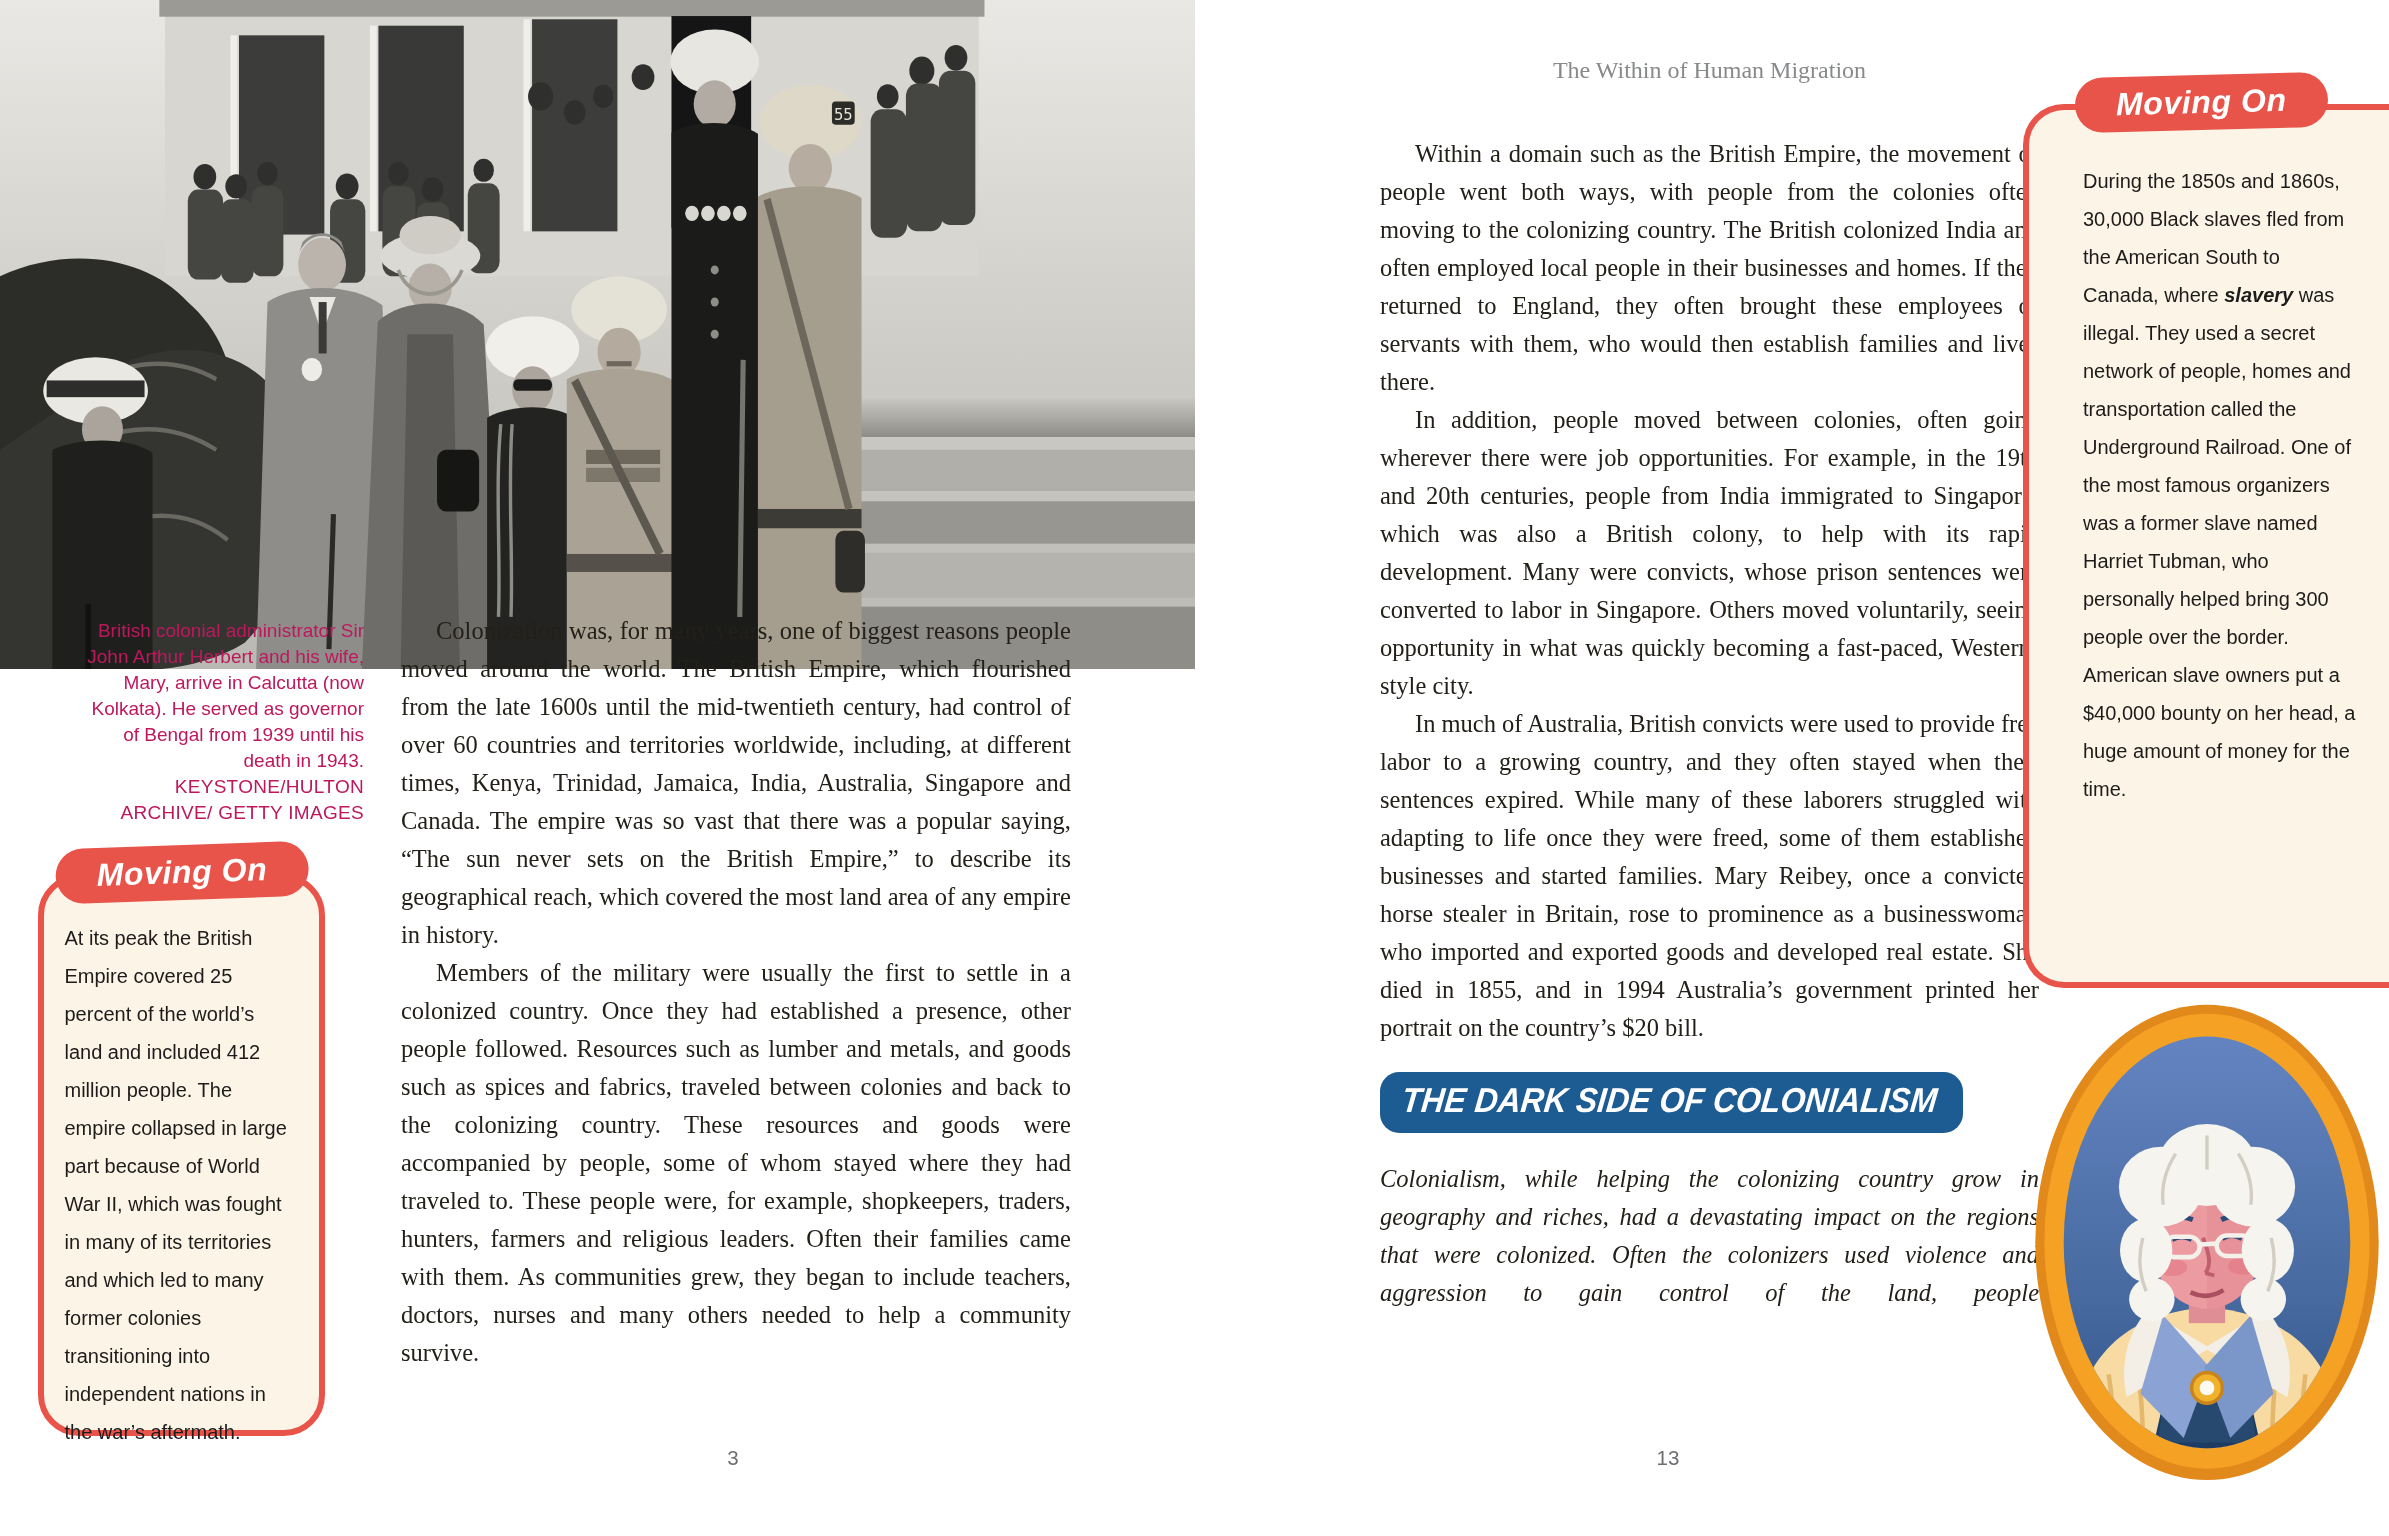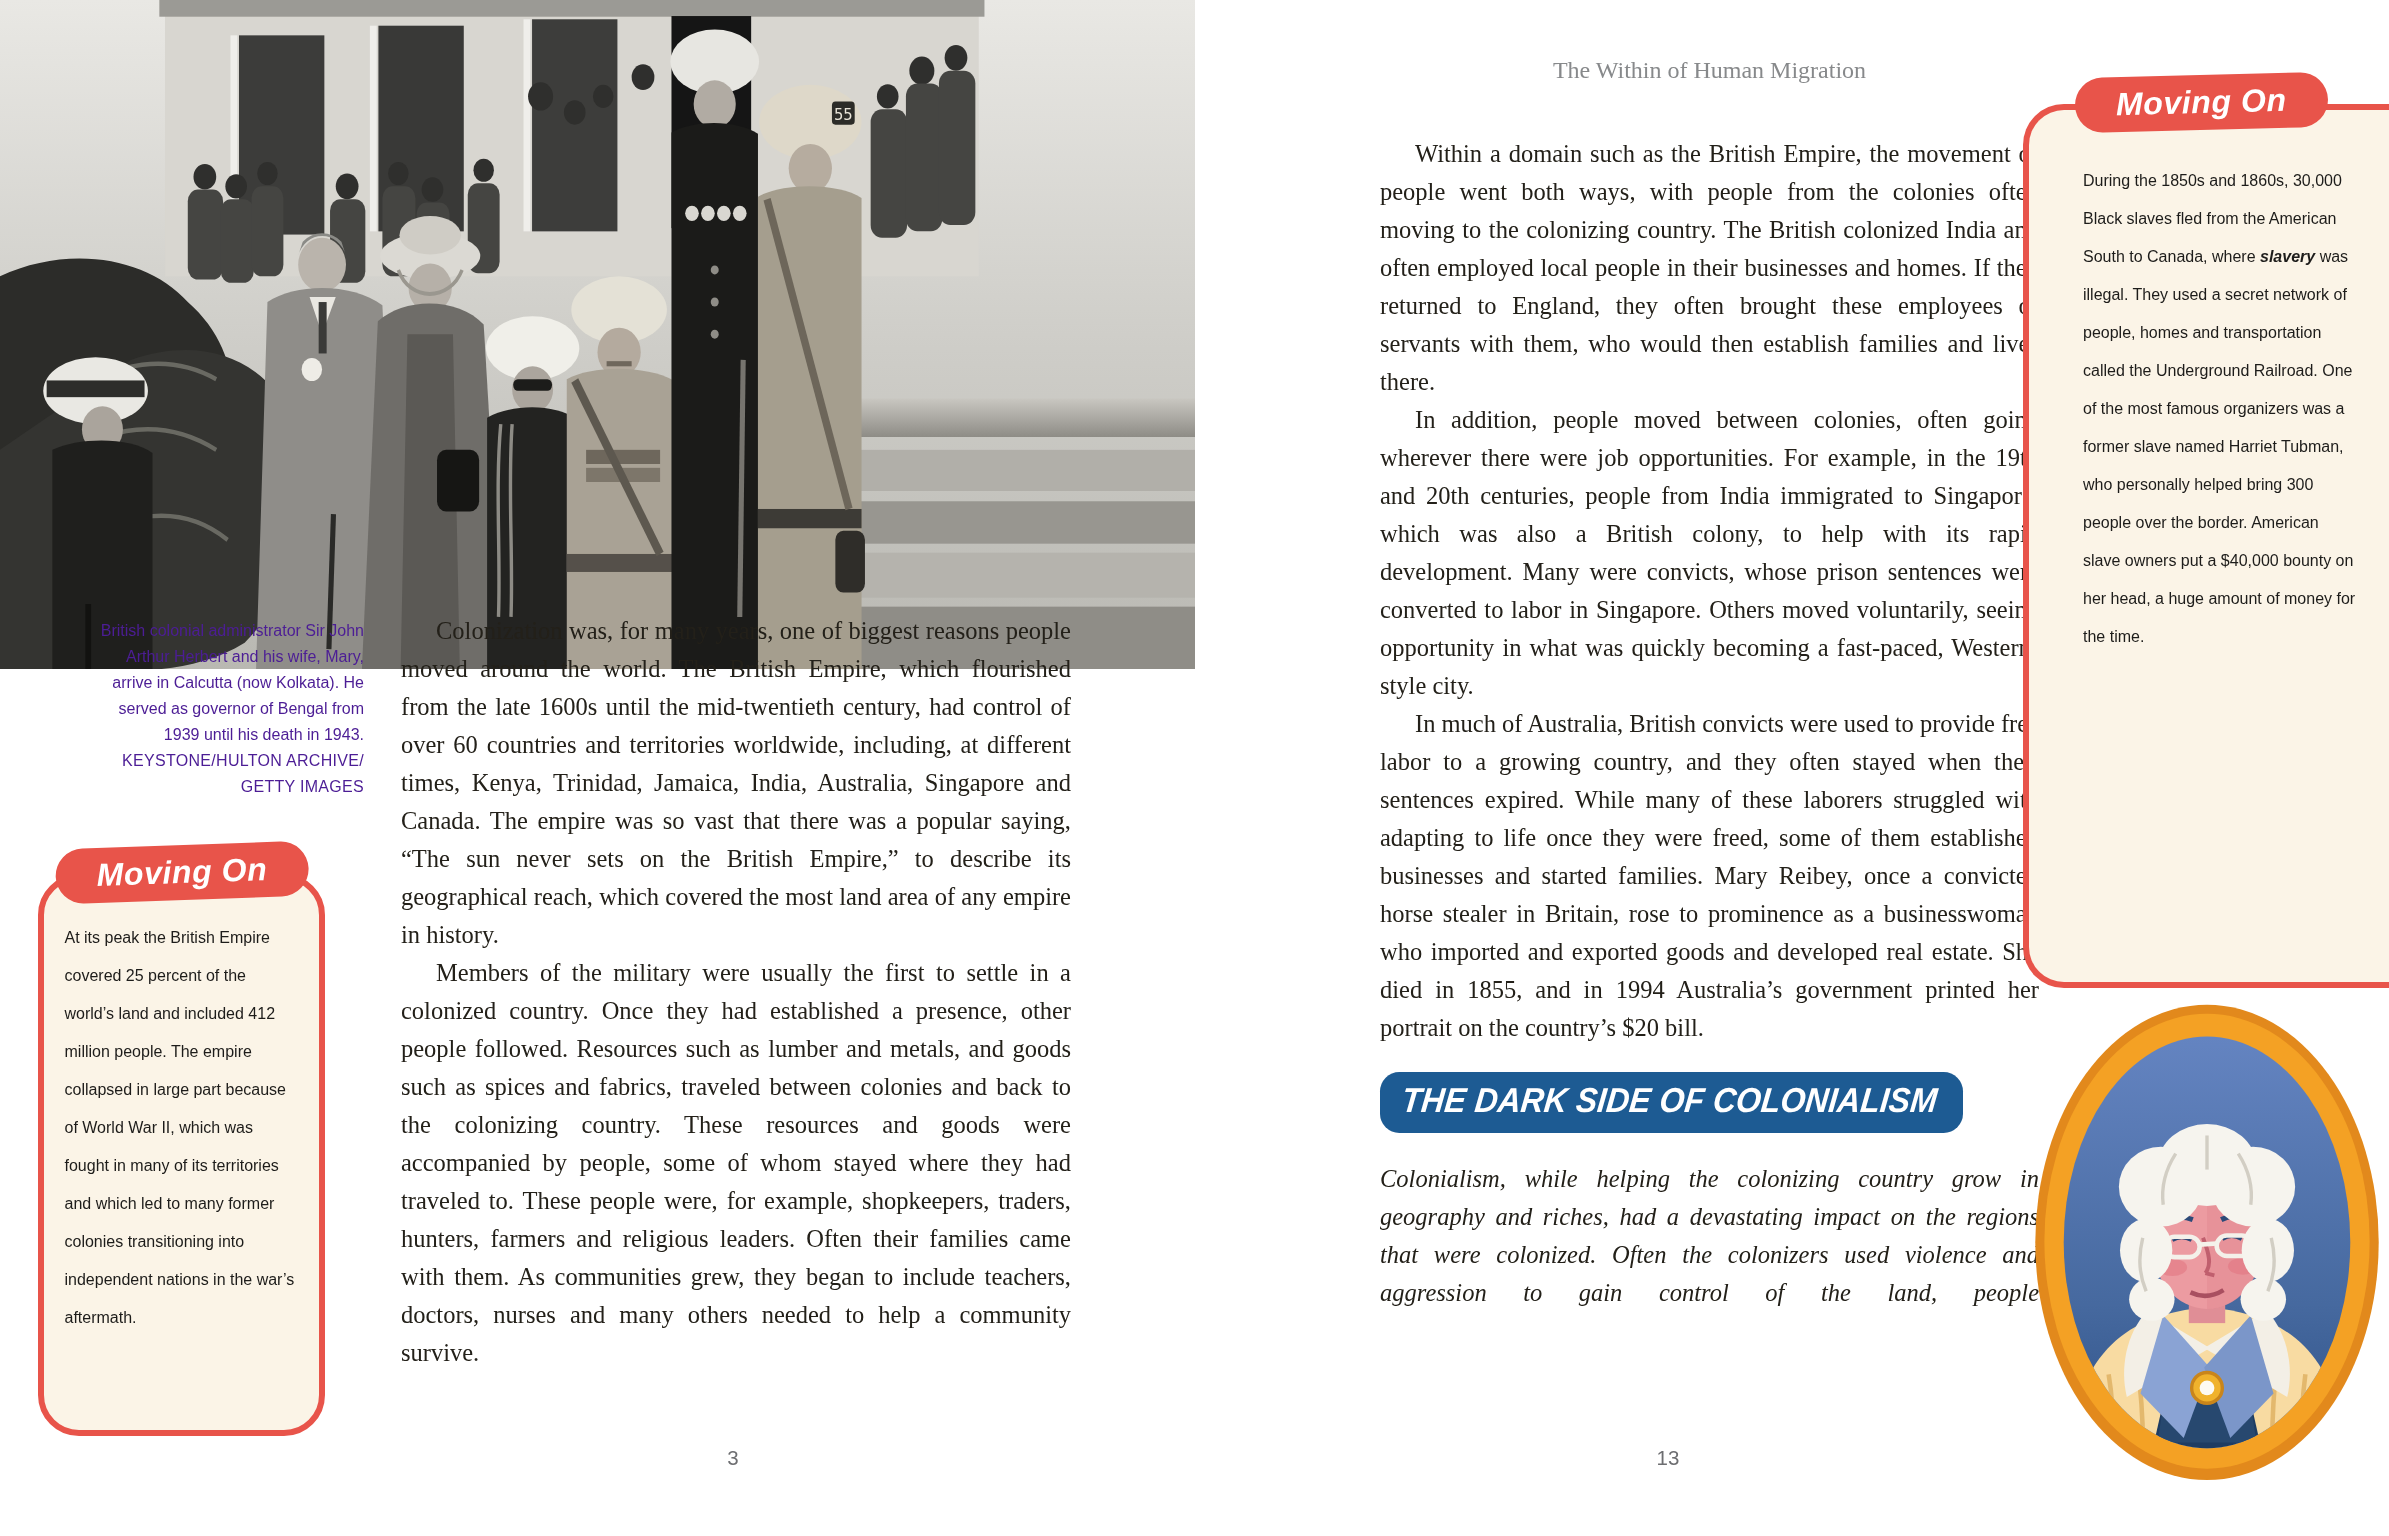--- a/index.html
+++ b/index.html
@@ -6,21 +6,21 @@
   body { width:2389px; height:1536px; overflow:hidden;
          font-family:"Liberation Sans", sans-serif; }
   .spread { position:relative; width:2389px; height:1536px; background:#ffffff; overflow:hidden; }
 
   
   .photo { position:absolute; left:0; top:0; width:1195px; height:669px; overflow:hidden; }
   .photo svg { display:block; width:100%; height:100%; }
 
   
   .caption { position:absolute; left:84px; top:618px; width:280px;
-             text-align:right; color:#4c1d95; font-size:16px; line-height:26px; }
+             text-align:right; color:#be185d; font-size:19px; line-height:26px; }
   .caption .credit { text-transform:uppercase; letter-spacing:0.3px; }
 
   
   .bodycol { position:absolute; color:#232019; font-family:"Liberation Serif", serif;
              font-size:24.5px; line-height:38px; text-align:justify; }
   .col-left  { left:401px;  top:612px; width:670px; }
   .col-right { left:1380px; top:135px;  width:659px; }
   .bodycol p { margin:0; text-indent:35px; }
   .bodycol p.noindent { text-indent:0;font-style:italic; }
   .bodycol p.justify-last { text-align-last:justify; }
@@ -35,21 +35,21 @@
 
   
   .callout { position:absolute; background:#fbf4e7; border:6.3px solid #e8544a; border-radius:41px; }
   .callout-left  { left:38px;   top:874px; width:275px; height:550px; }
   .callout-right { left:2023px; top:104px;  width:432px; height:872px; border-radius:41px 0 0 41px; border-right:none; }
   .callout .pill { position:absolute; top:-35px; background:#e8544a; color:#ffffff;
                    border-radius:33px; padding:9px 41px; white-space:nowrap;
                    font-weight:bold; font-style:italic; font-size:32px; letter-spacing:0.6px; }
   .callout-left  .pill { left:50%; transform:translateX(-50%) rotate(-2deg); }
   .callout-right .pill { left:46px; transform:rotate(-1.5deg); }
-  .callout .callout-body { position:absolute; color:#1d1c1a; font-size:16px; line-height:38px; }
+  .callout .callout-body { position:absolute; color:#1d1c1a; font-size:20px; line-height:38px; }
   .callout-left  .callout-body { left:20.5px; right:23px; top:39px; text-align:left; }
   .callout-right .callout-body { left:54px;  width:276px; top:52px; text-align:left; }
   .callout .term { font-weight:bold; font-style:italic; }
 
   
   .section-heading { display:block; width:fit-content; margin:25px 0 27px 0;
                      background:#1d5b93; border-radius:19.3px; padding:9px 26px 11.4px 21.6px; }
   .section-heading span { display:inline-block; color:#ffffff; font-family:"Liberation Sans", sans-serif;
                      font-weight:bold; font-style:italic; font-size:32px; letter-spacing:0px;
                      transform:skewX(-6deg) scaleY(1.08); white-space:nowrap; }

